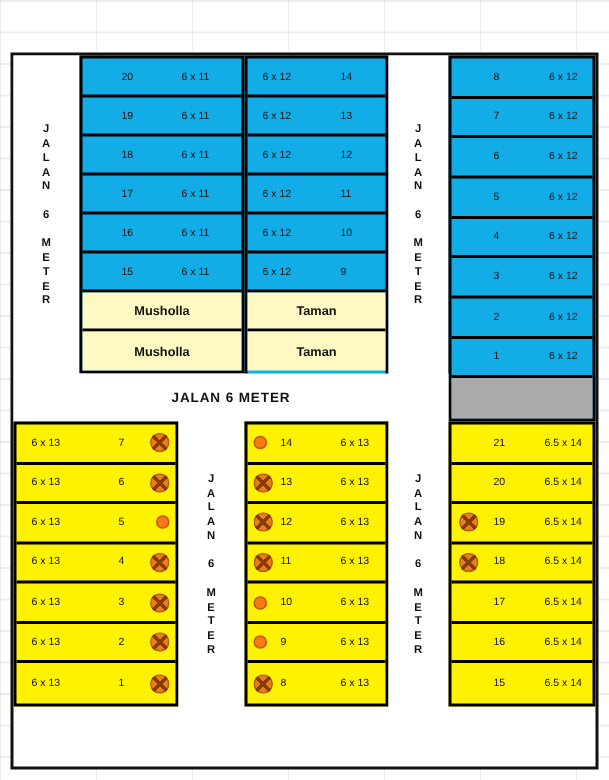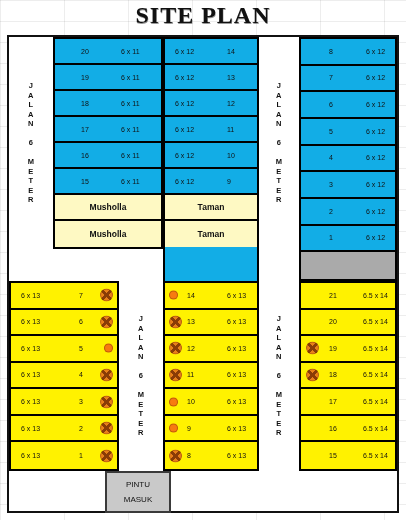--- a/index.html
+++ b/index.html
@@ -120,21 +120,20 @@
     font-size:8px;color:#111;line-height:15px;
   }
 </style>
 </head>
 <body>
 
 <div id="grid-bg"></div>
 
 <div id="page">
 
-  <div id="title">SITE PLAN</div>
 
   <div id="plan">
 
     <div class="road" style="left:0;top:0;width:44px;height:212px;">
       <div class="vtext">J
 A
 L
 A
 N
 
@@ -258,20 +257,21 @@
           <span class="num">2</span>
           <span class="dim">6 x 12</span>
         </div>
         <div class="cell" style="height:26.666666666666668px">
           <span class="num">1</span>
           <span class="dim">6 x 12</span>
         </div>
         <div class="cell gray" style="height:26.666666666666668px"></div>
       </div>
 
+    <div class="hroad" style="left:0;top:212px;width:290px;height:32px;">JALAN 6 METER</div>
 
     <div class="col ya yellow" id="colBotLeft" style="left:0px;top:244px;width:110px;height:190px;">
         <div class="cell" style="height:26.571428571428573px">
           <span class="num">7</span>
           <span class="dim">6 x 13</span>
           <span class="mk x" style="right:4px;top:50%;transform:translateY(-50%);"></span>
         </div>
         <div class="cell" style="height:26.571428571428573px">
           <span class="num">6</span>
           <span class="dim">6 x 13</span>
@@ -400,19 +400,15 @@
         <div class="cell" style="height:26.571428571428573px">
           <span class="num">16</span>
           <span class="dim">6.5 x 14</span>
         </div>
         <div class="cell" style="height:26.571428571428573px">
           <span class="num">15</span>
           <span class="dim">6.5 x 14</span>
         </div>
       </div>
 
-    <div id="pintu" style="left:96px;top:434px;width:66px;height:42px;">
-      <span>PINTU</span>
-      <span>MASUK</span>
-    </div>
 
   </div>
 </div>
 
 </body></html>

